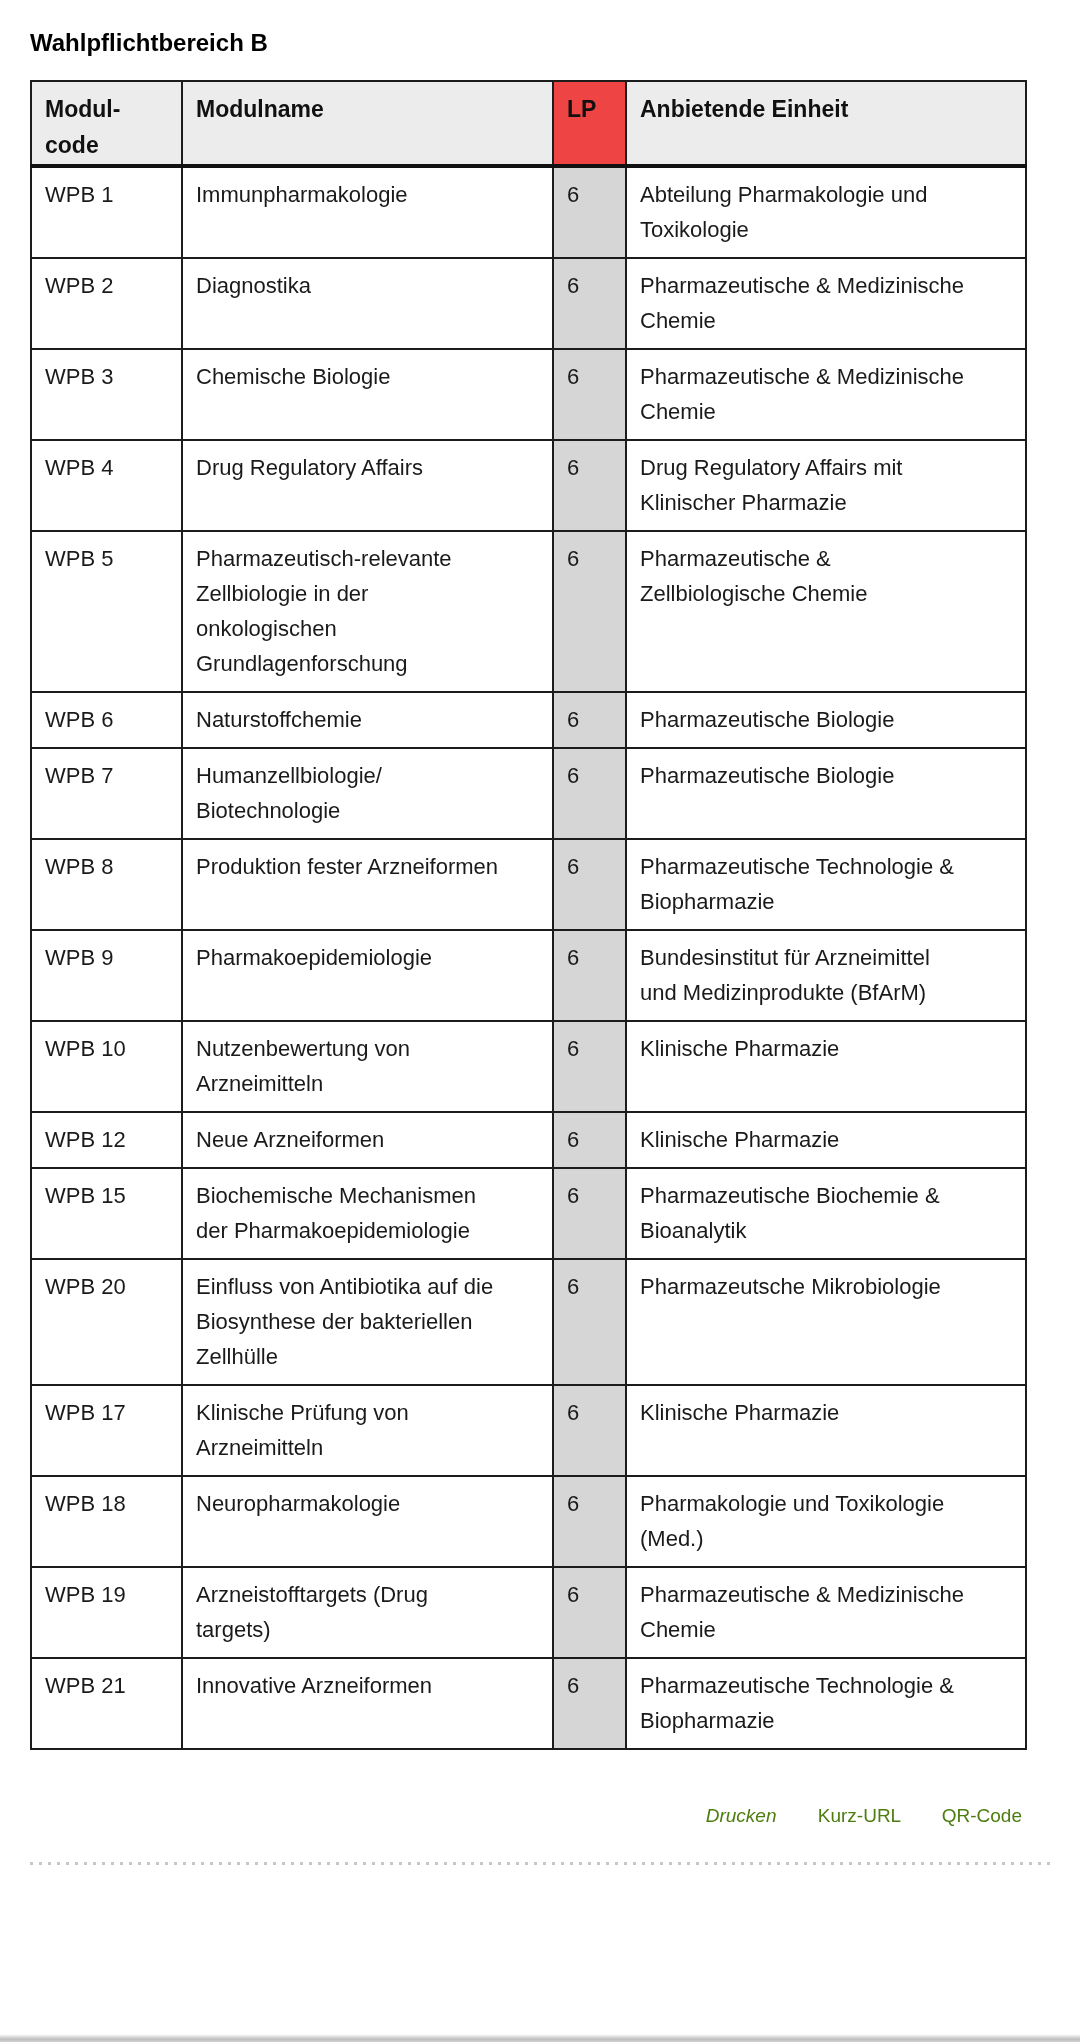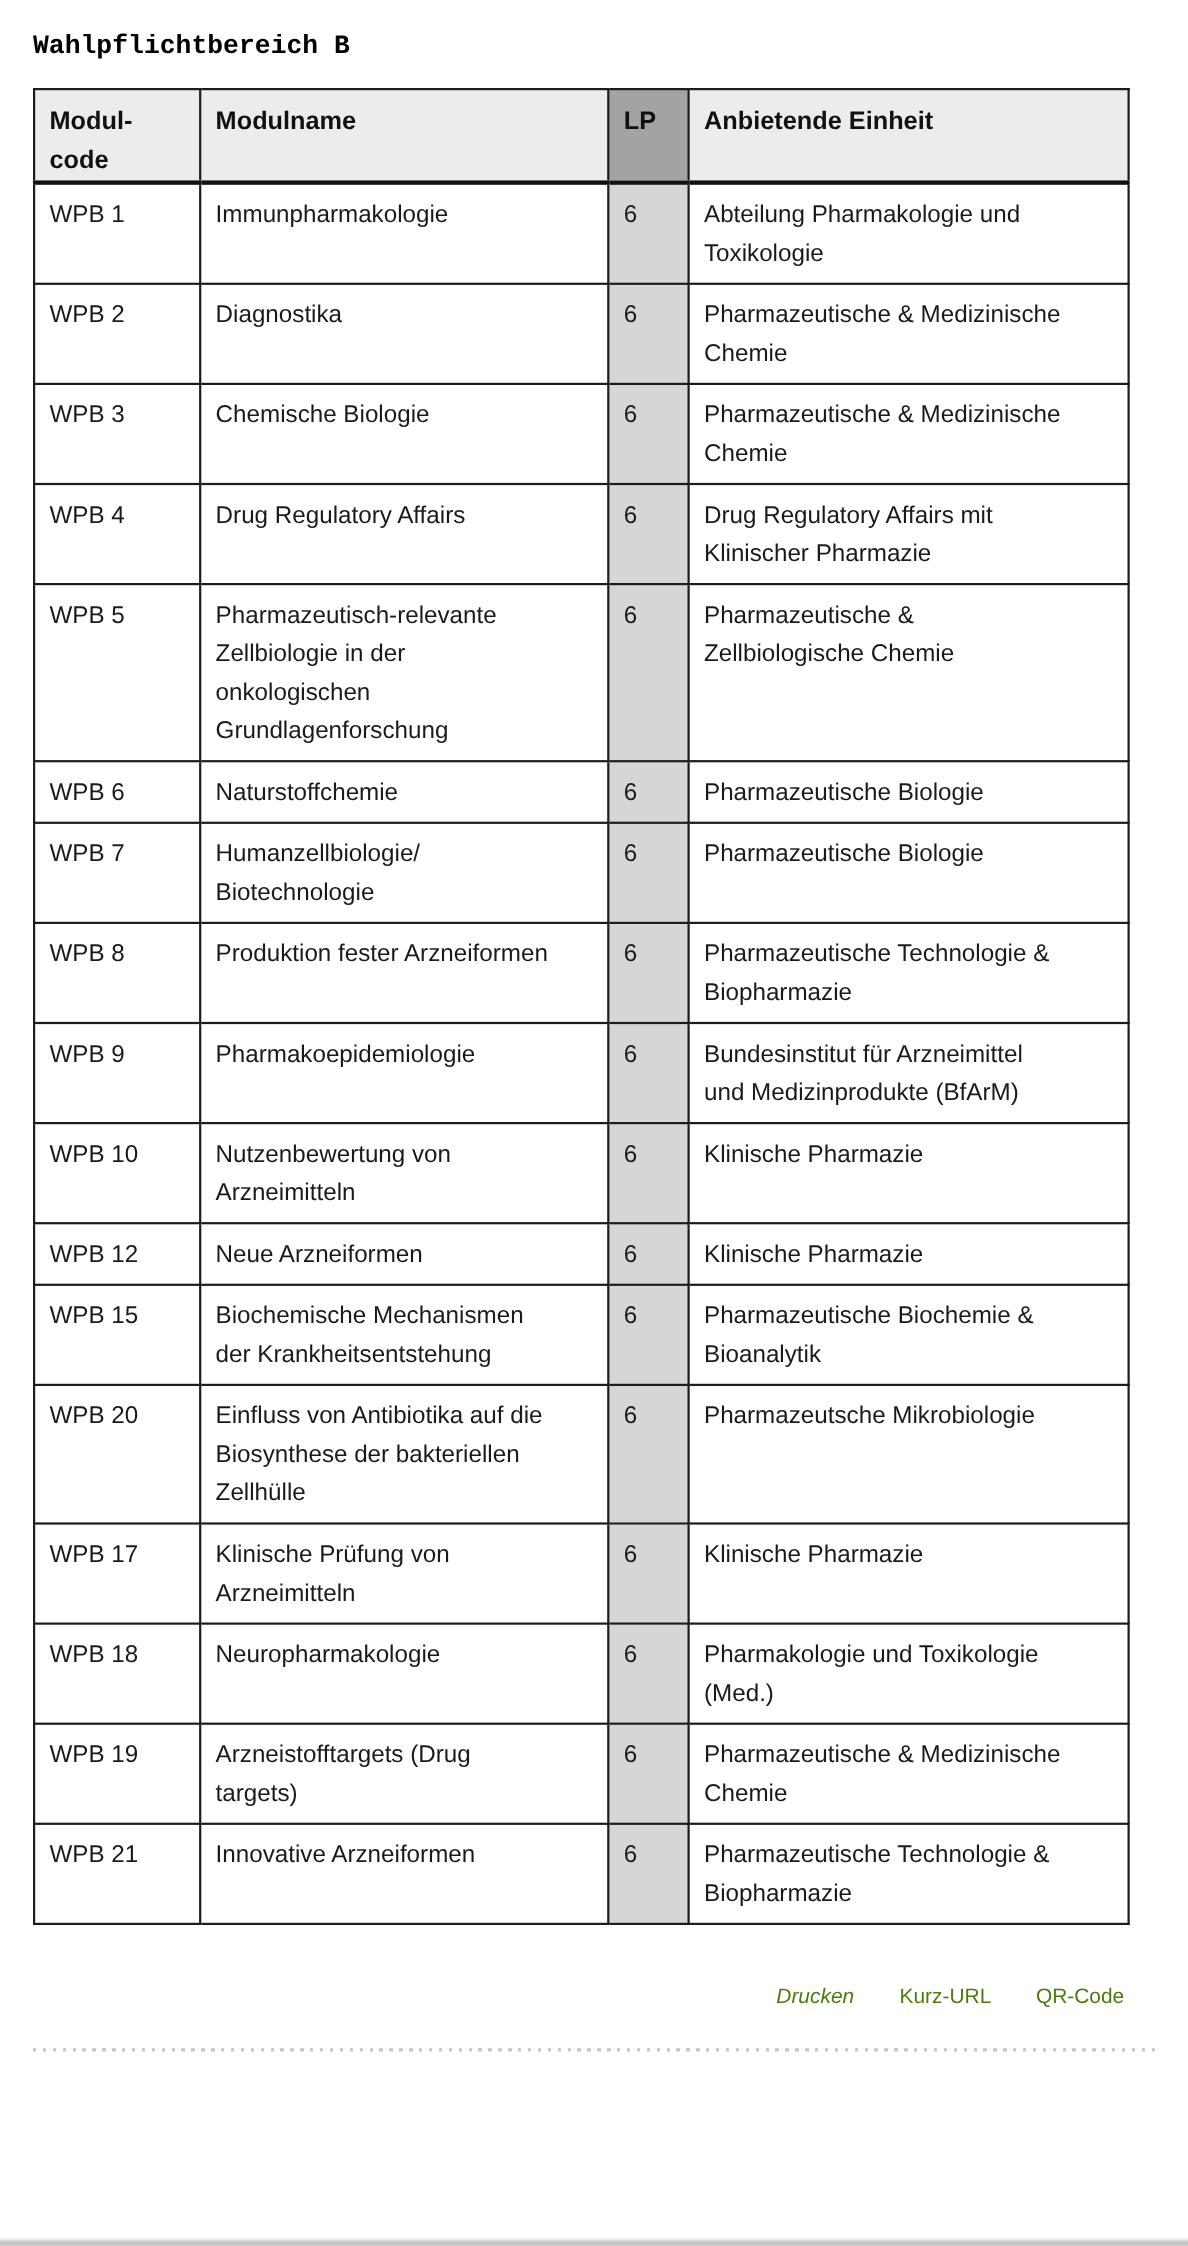--- a/index.html
+++ b/index.html
@@ -15,21 +15,20 @@
     height: 2042px;
     background: #ffffff;
     overflow: hidden;
   }
   .page-title {
     margin: 28px 0 0 30px;
     font-size: 24px;
     line-height: 30px;
     font-weight: bold;
     color: #000000;
-    font-family: Liberation Mono, monospace;
   }
   table.module-table {
     border-collapse: collapse;
     table-layout: fixed;
     width: 995px;
     margin: 22px 0 0 30px;
   }
   table.module-table col.c-code { width: 151px; }
   table.module-table col.c-name { width: 371px; }
   table.module-table col.c-lp   { width: 73px;  }
@@ -45,21 +44,21 @@
   table.module-table thead th {
     background: #ececec;
     font-size: 23px;
     font-weight: bold;
     line-height: 36px;
     padding: 9px 10px 1px 13px;
     height: 72px;
     border-bottom: 4px solid #111111;
     color: #111111;
   }
-  table.module-table thead th.col-lp { background: #a3a3a3; }
+  table.module-table thead th.col-lp { background: #ef4444; }
   table.module-table tbody td {
     background: #ffffff;
     font-size: 22px;
     line-height: 35px;
     padding: 9px 10px 10px 13px;
     color: #1a1a1a;
   }
   table.module-table tbody td.col-lp { background: #d6d6d6; }
   .footer-links {
     margin: 54px 58px 0 0;
@@ -186,21 +185,21 @@
         </tr>
         <tr>
           <td class="col-code">WPB 12</td>
           <td class="col-name">Neue Arzneiformen</td>
           <td class="col-lp">6</td>
           <td class="col-unit">Klinische Pharmazie</td>
         </tr>
         <tr>
           <td class="col-code">WPB 15</td>
           <td class="col-name">Biochemische Mechanismen
-der Krankheitsentstehung</td>
+der Pharmakoepidemiologie</td>
           <td class="col-lp">6</td>
           <td class="col-unit">Pharmazeutische Biochemie &amp;
 Bioanalytik</td>
         </tr>
         <tr>
           <td class="col-code">WPB 20</td>
           <td class="col-name">Einfluss von Antibiotika auf die
 Biosynthese der bakteriellen
 Zellhülle</td>
           <td class="col-lp">6</td>

